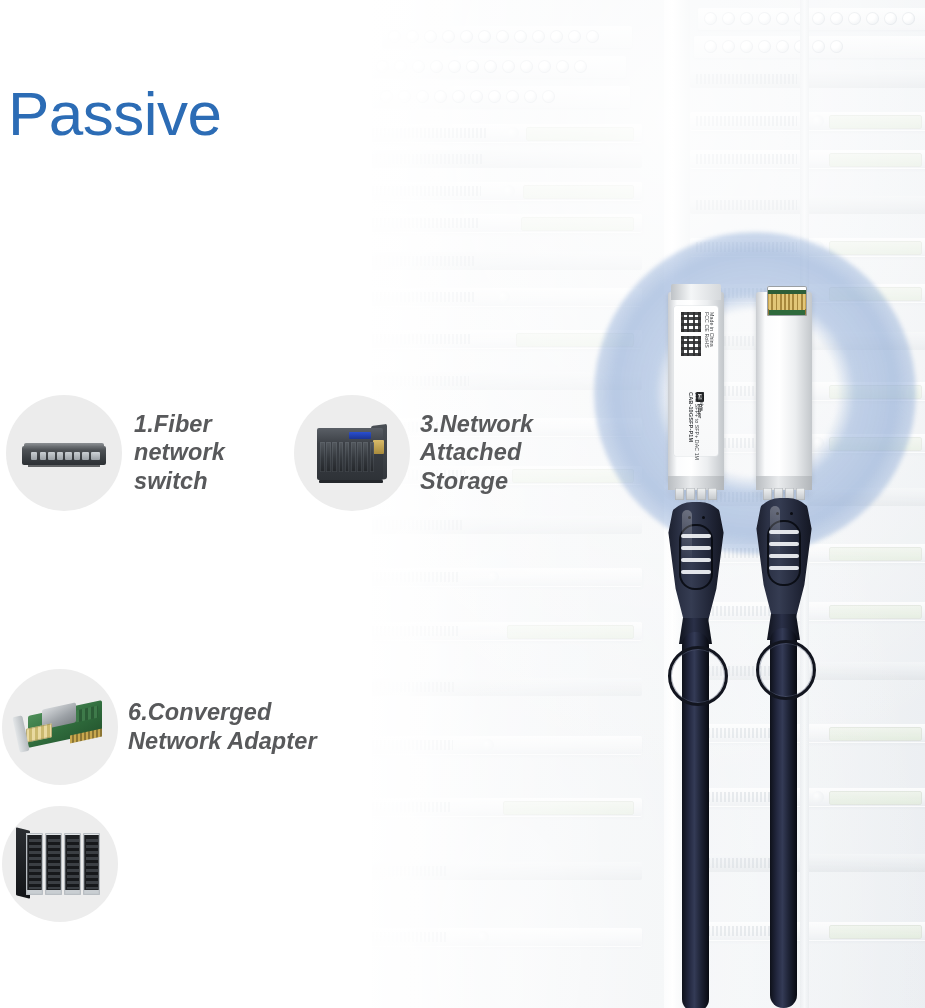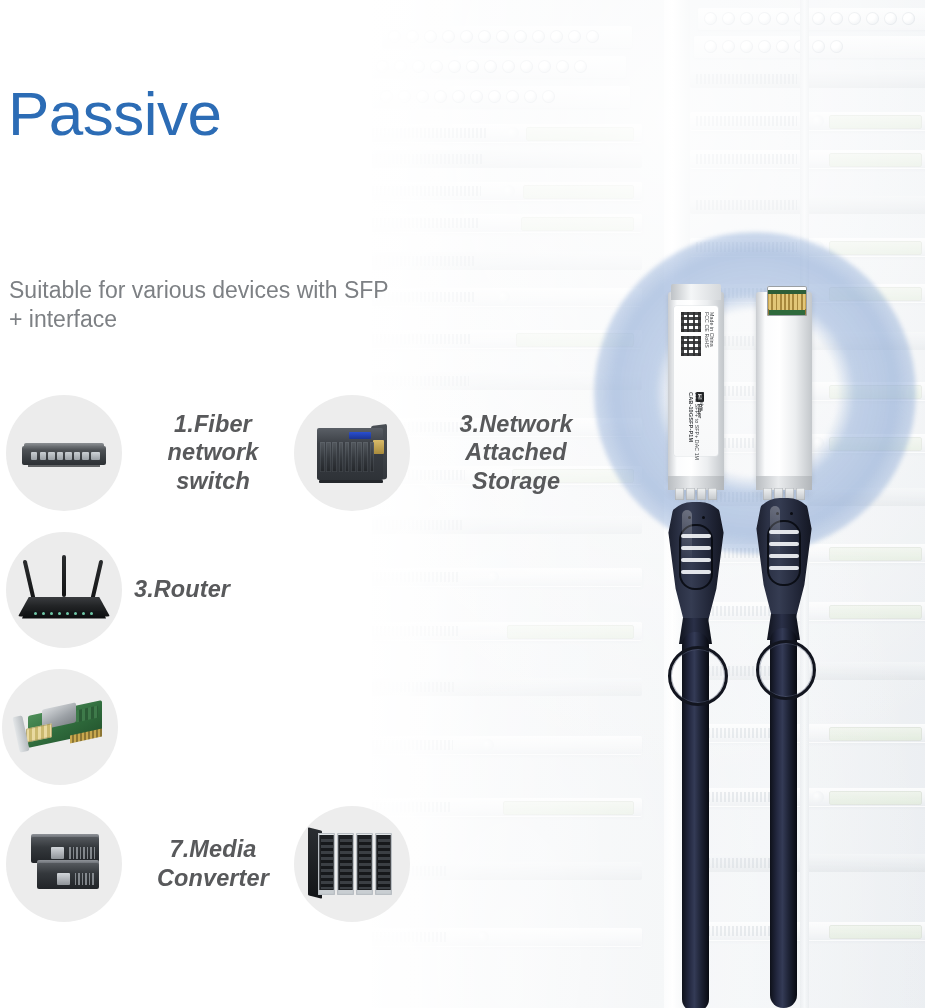--- a/index.html
+++ b/index.html
@@ -64,21 +64,21 @@
 
   
   .headline{position:absolute;left:8px;top:84px;width:400px;
     color:#2c6cb5;font-size:62px;line-height:.98;font-weight:400;letter-spacing:-.5px;}
   .headline .l2{display:block;}
   .subtitle{position:absolute;left:9px;top:276px;width:390px;
     color:#7d8084;font-size:23px;line-height:1.28;font-weight:400;}
 
   
   .grid{position:absolute;left:0;top:384px;width:620px;}
-  .row{display:flex;height:137px;text-align:center;}
+  .row{display:flex;height:137px;}
   .cell{display:flex;align-items:center;}
   .cell.c1{width:292px;padding-left:6px;box-sizing:border-box;}
   .cell.c2{width:320px;padding-left:2px;box-sizing:border-box;}
   .badge{width:116px;height:116px;border-radius:50%;flex:0 0 116px;
     background:#ececec;display:flex;align-items:center;justify-content:center;position:relative;}
   .cell.c2 .badge{background:#ededed;}
   .label{font-style:italic;font-weight:700;color:#58595b;font-size:23.5px;line-height:1.22;
     margin-left:12px;letter-spacing:.1px;}
   .cell.c2 .label{margin-left:10px;}
 
@@ -494,21 +494,20 @@
     <div class="rack-post post-b"></div>
     <div class="bg-veil"></div>
     <div class="bg-haze"></div>
   </div>
 
   <div class="glow-ring"></div>
 
   <div class="headline">
     <span class="l1">Passive</span>
   </div>
-  <div class="subtitle">Suitable for various devices with SFP + interface</div>
 
   <div class="grid">
 
     <div class="row">
       <div class="cell c1">
         <div class="badge">
           <div class="ic sw">
             <div class="top"></div>
               <div class="body"></div>
             <div class="ports">
@@ -546,75 +545,39 @@
                 <b></b>
               </div>
             <div class="base"></div>
           </div>
         </div>
         <div class="label">3.Network Attached Storage</div>
       </div>
     </div>
 
     <div class="row">
-      <div class="cell c1">
-        <div class="badge">
-          <div class="ic rt">
-            <div class="ant a1"></div>
-              <div class="ant a2"></div>
-              <div class="ant a3"></div>
-            <div class="base"></div>
-              <div class="lip"></div>
-            <div class="leds">
-                <b></b>
-                <b></b>
-                <b></b>
-                <b></b>
-                <b></b>
-                <b></b>
-                <b></b>
-                <b></b>
-              </div>
-          </div>
-        </div>
-        <div class="label">3.Router</div>
-      </div>
     </div>
 
     <div class="row">
       <div class="cell c2">
         <div class="badge">
           <div class="ic nic">
             <div class="pcb"></div>
               <div class="gold"></div>
               <div class="chipline"></div>
             <div class="heat"></div>
               <div class="cage"></div>
               <div class="brkt"></div>
           </div>
         </div>
+        <div class="label">6.Converged Network Adapter</div>
       </div>
     </div>
 
     <div class="row">
-      <div class="cell c1">
-        <div class="badge">
-          <div class="ic mc">
-            <div class="topface t1"></div>
-              <div class="box b1"></div>
-            <div class="rj r1"></div>
-              <div class="vent v1"></div>
-            <div class="topface t2"></div>
-              <div class="box b2"></div>
-            <div class="rj r2"></div>
-              <div class="vent v2"></div>
-          </div>
-        </div>
-        <div class="label">7.Media Converter</div>
-      </div>
       <div class="cell c2">
         <div class="badge">
           <div class="ic dc">
             <div class="endcap"></div>
             <div class="cab k1">
                 <i></i>
               </div>
               <div class="cab k2">
                 <i></i>
               </div>

